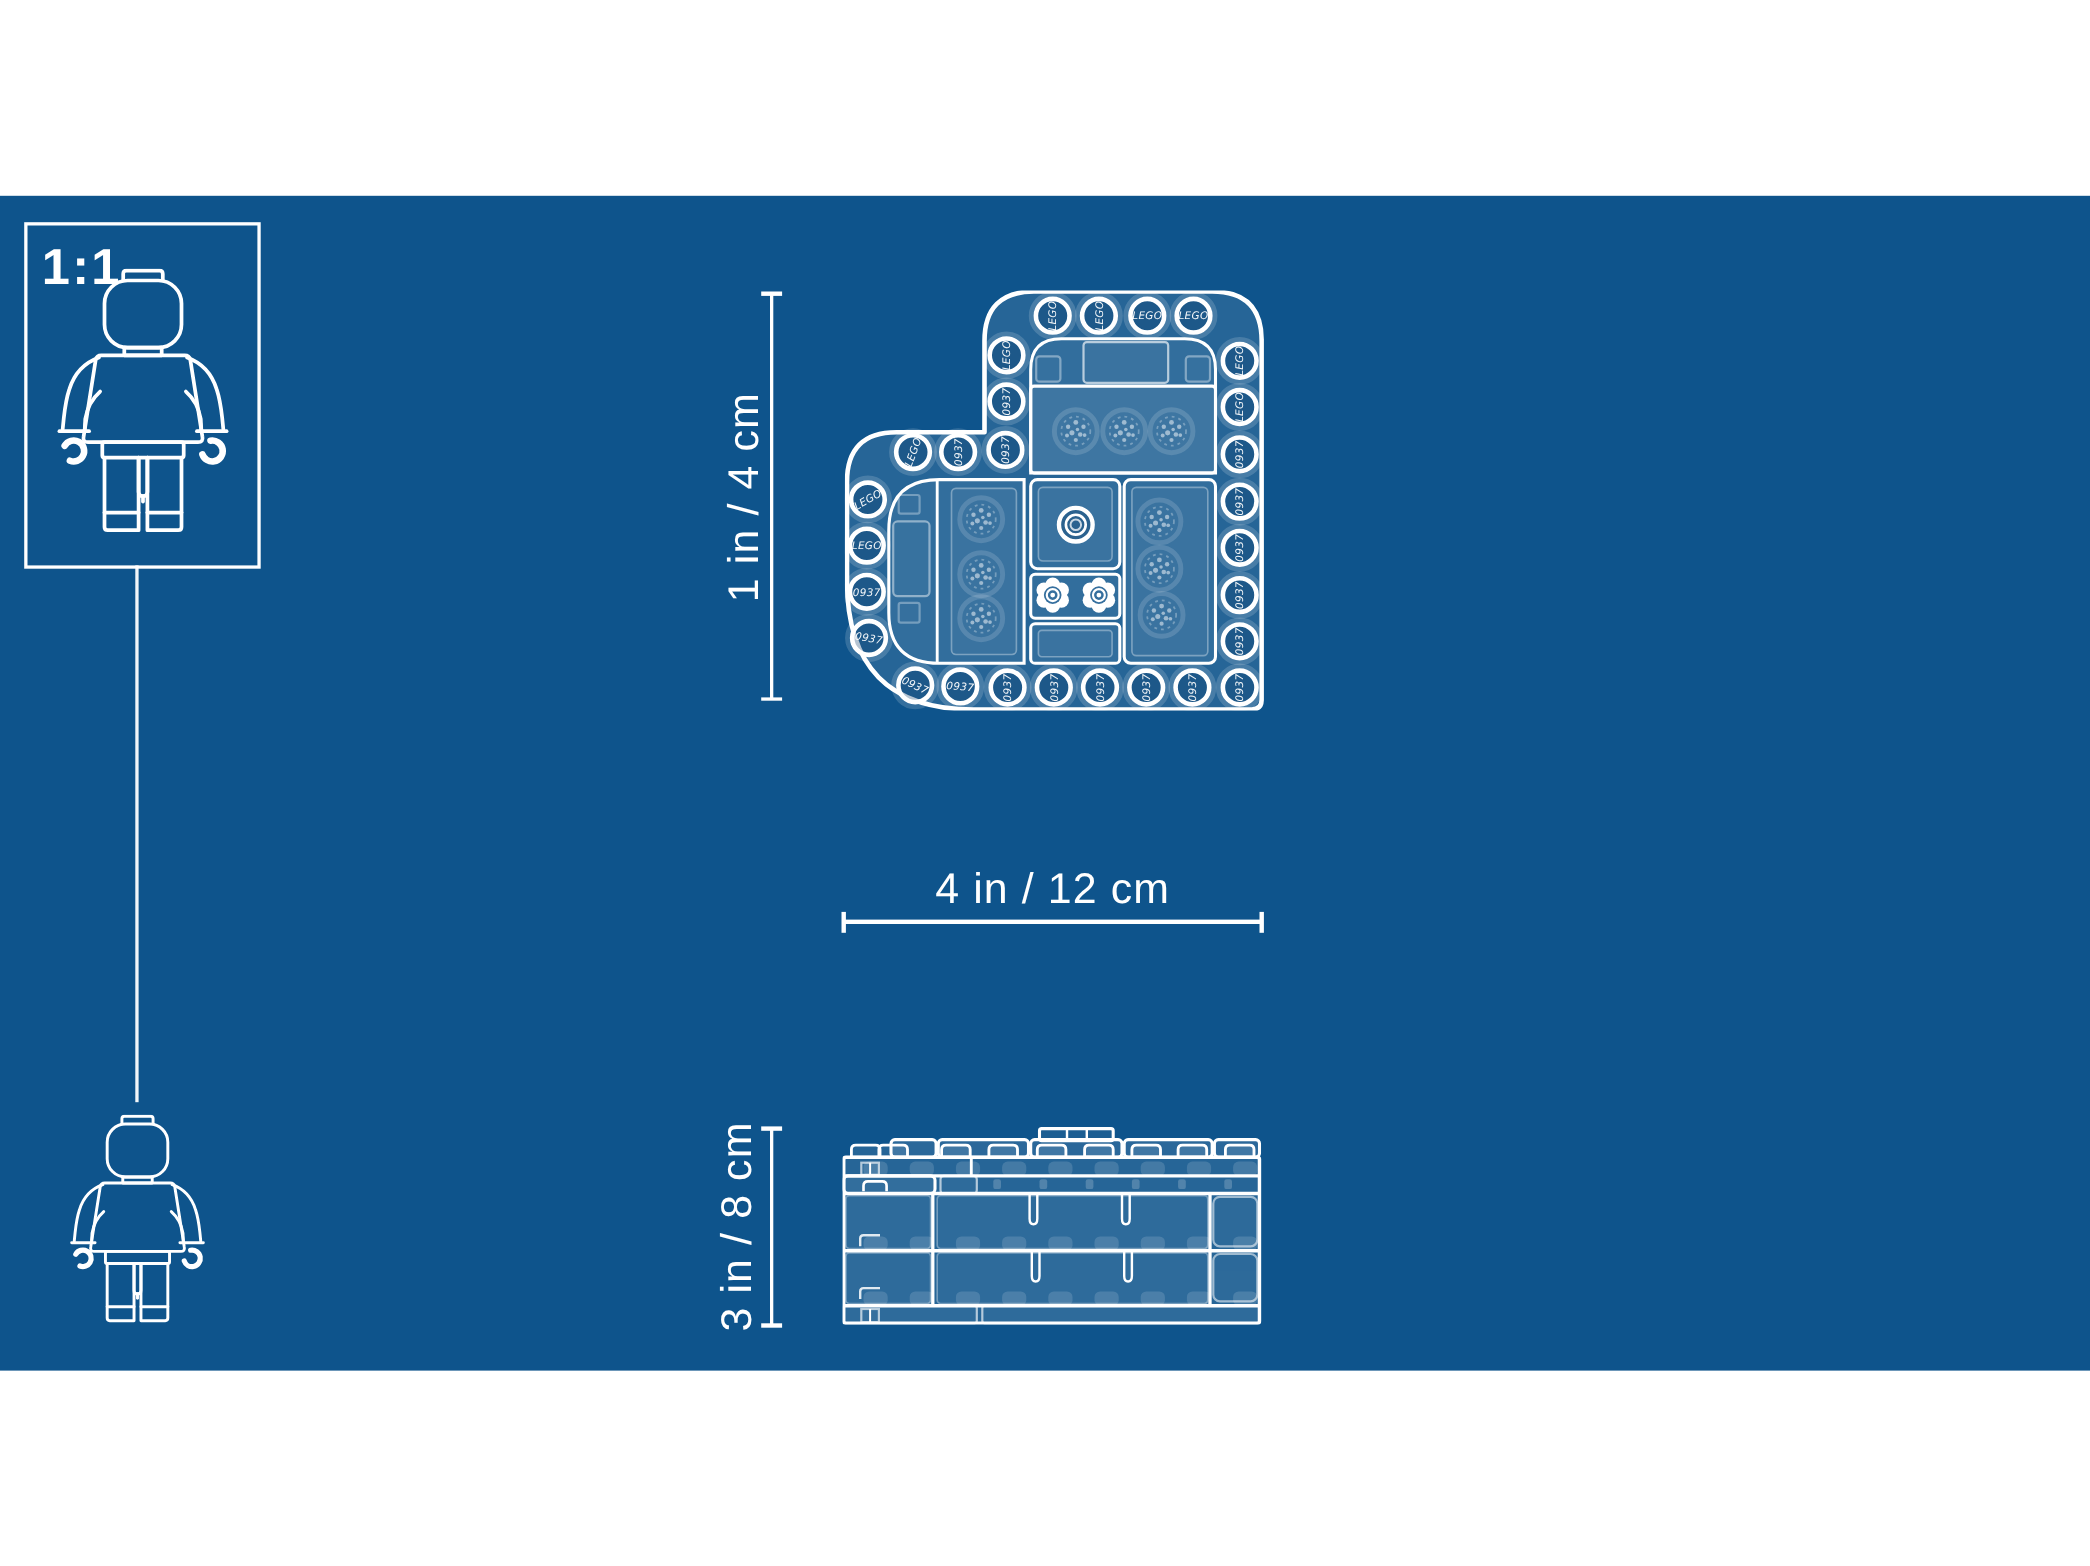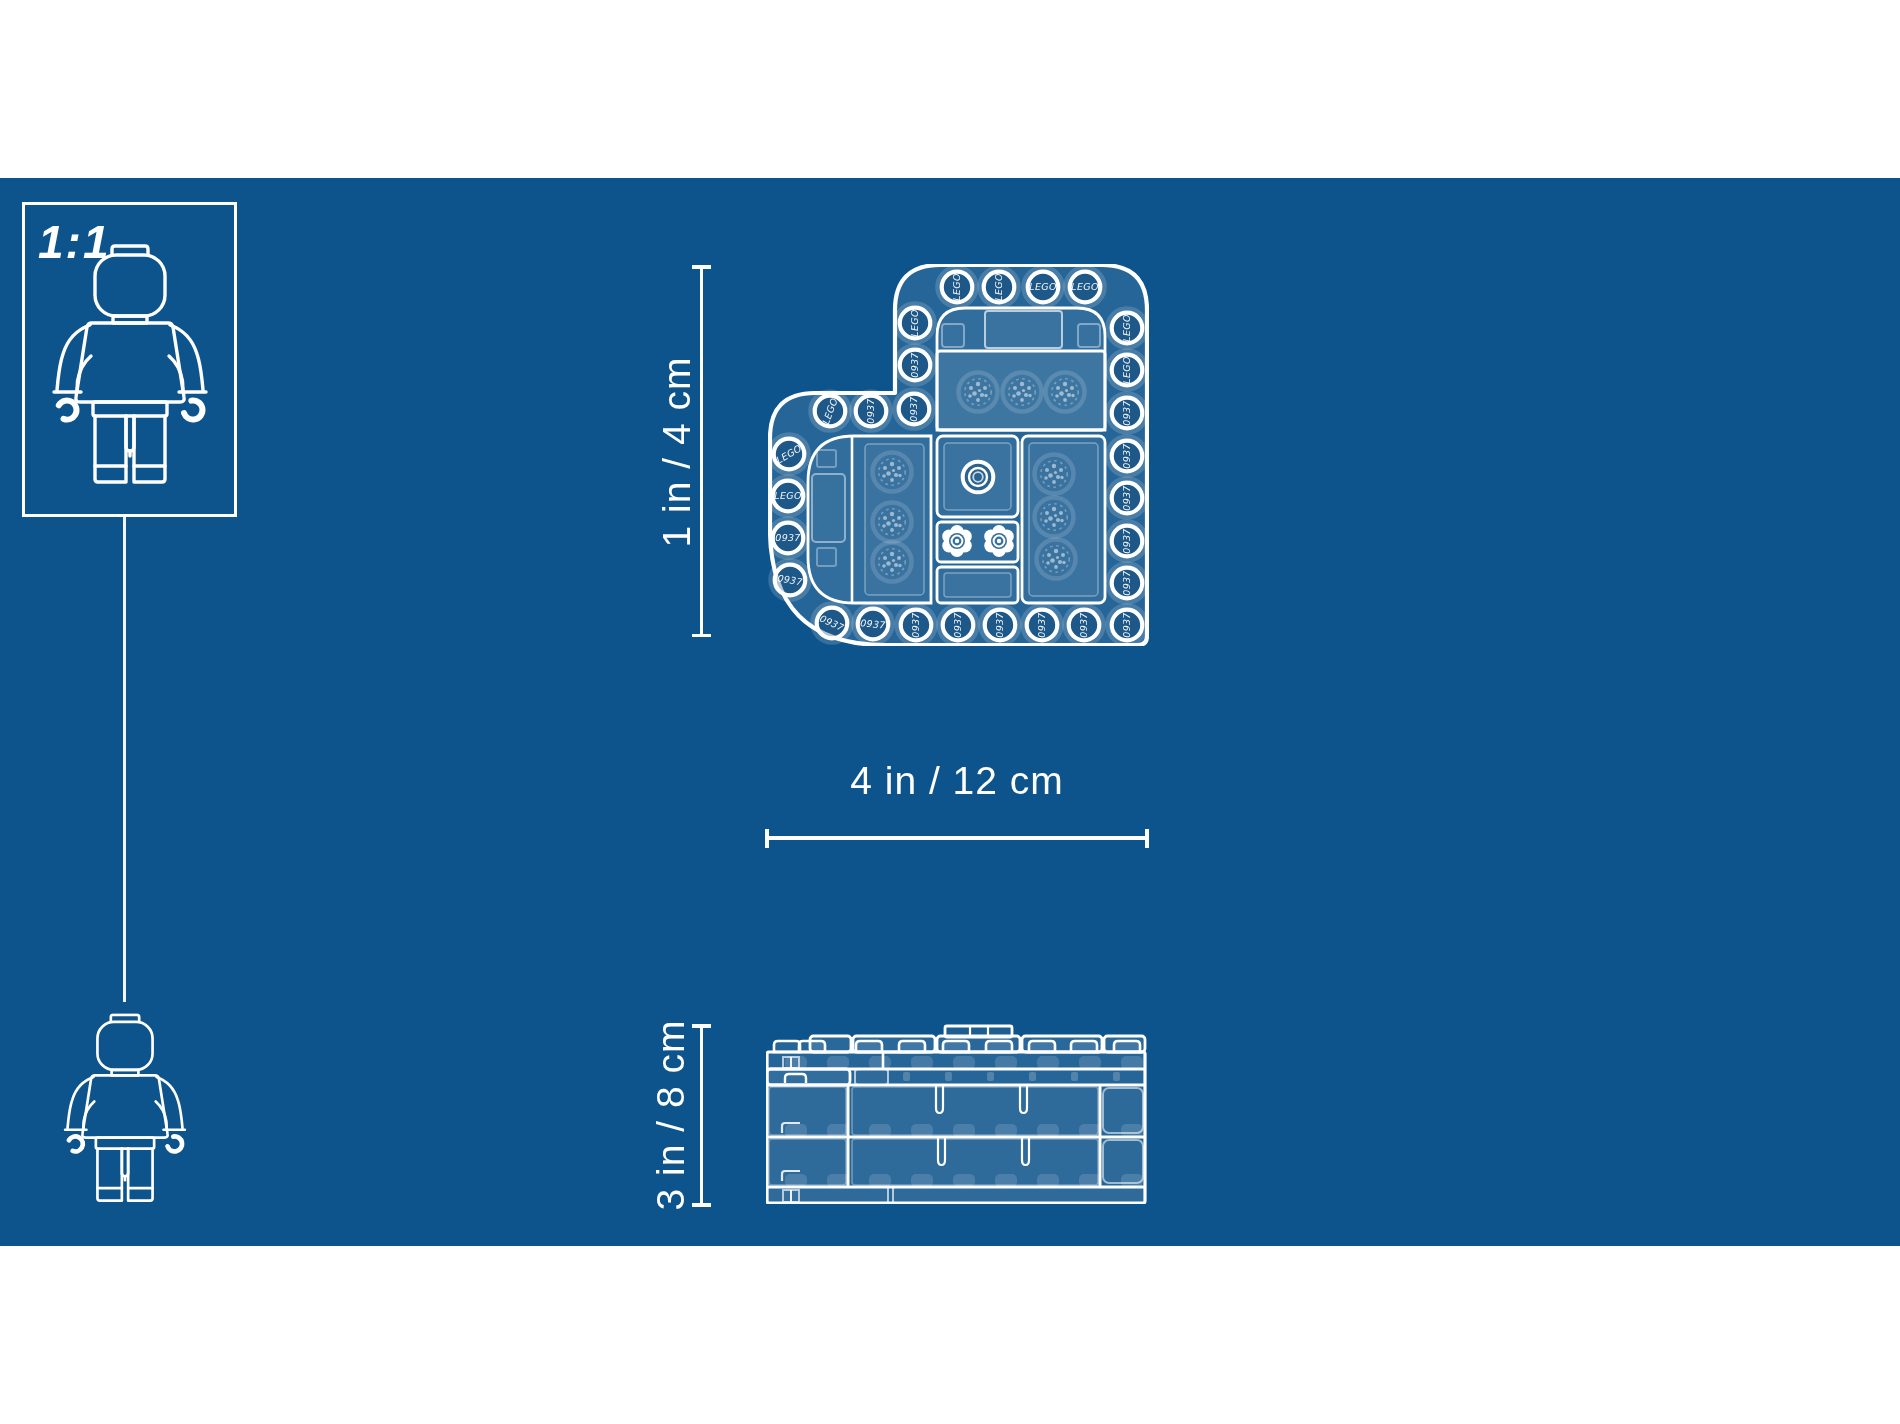--- a/index.html
+++ b/index.html
@@ -1,20 +1,20 @@
 <!DOCTYPE html>
 <html><head>
 <meta charset="utf-8">
 <style>
   html,body{margin:0;padding:0;}
   body{background:#ffffff;font-family:"Liberation Sans",sans-serif;}
   .page{position:relative;width:1900px;height:1424px;background:#ffffff;overflow:hidden;}
   .canvas{position:absolute;left:0;top:178px;width:1900px;height:1068px;}
   
-  .scale-box{position:absolute;left:22px;top:24px;width:209px;height:309px;border:3.5px solid #fff;font-style:italic;}
+  .scale-box{position:absolute;left:22px;top:24px;width:209px;height:309px;border:3.5px solid #fff;}
   .scale-label{position:absolute;left:13px;top:10px;font-size:46px;font-weight:700;color:#fff;letter-spacing:2px;}
   
   .dimline-v{position:absolute;width:3.5px;background:#fff;}
   .dimline-h{position:absolute;height:3.5px;background:#fff;}
   .dimcap-h{position:absolute;width:19px;height:3.5px;background:#fff;}
   .dimcap-v{position:absolute;width:3.5px;height:19px;background:#fff;}
   .dim-label{position:absolute;width:400px;text-align:center;font-size:39px;font-weight:400;
              color:#fff;letter-spacing:1px;white-space:nowrap;}
   .dim-label.rot{transform:rotate(-90deg);transform-origin:center;height:46px;line-height:46px;}
   .connector{position:absolute;background:rgba(255,255,255,0.95);}
@@ -244,21 +244,21 @@
       <div class="dimline-v" style="left:699.5px;top:89px;height:368px"></div>
       <div class="dimcap-h" style="left:691.75px;top:87.25px"></div>
       <div class="dimcap-h" style="left:691.75px;top:455.5px"></div>
       <div class="dim-label rot" style="left:477px;top:251px">1 in / 4 cm</div>
     </div>
 
     <div>
       <div class="dimline-h" style="left:767px;top:658px;width:380px"></div>
       <div class="dimcap-v" style="left:765.25px;top:650.5px"></div>
       <div class="dimcap-v" style="left:1145.25px;top:650.5px"></div>
-      <div class="dim-label" style="left:757px;top:581px">4 in / 12 cm</div>
+      <div class="dim-label" style="left:757px;top:609px">4 in / 12 cm</div>
     </div>
 
     <svg style="position:absolute;left:766px;top:846px" width="381" height="180" viewBox="0 0 381 180">
 
       <rect class="pnl" x="179" y="2" width="67" height="11" rx="2"></rect>
       <line class="ln" x1="204" y1="2" x2="204" y2="13" stroke-width="2.2"></line>
       <line class="ln" x1="222" y1="2" x2="222" y2="13" stroke-width="2.2"></line>
 
       <g fill="rgba(255,255,255,0.12)" stroke="#fff" stroke-width="2.8">
         <rect x="44" y="12" width="41" height="16" rx="3.5"></rect>

